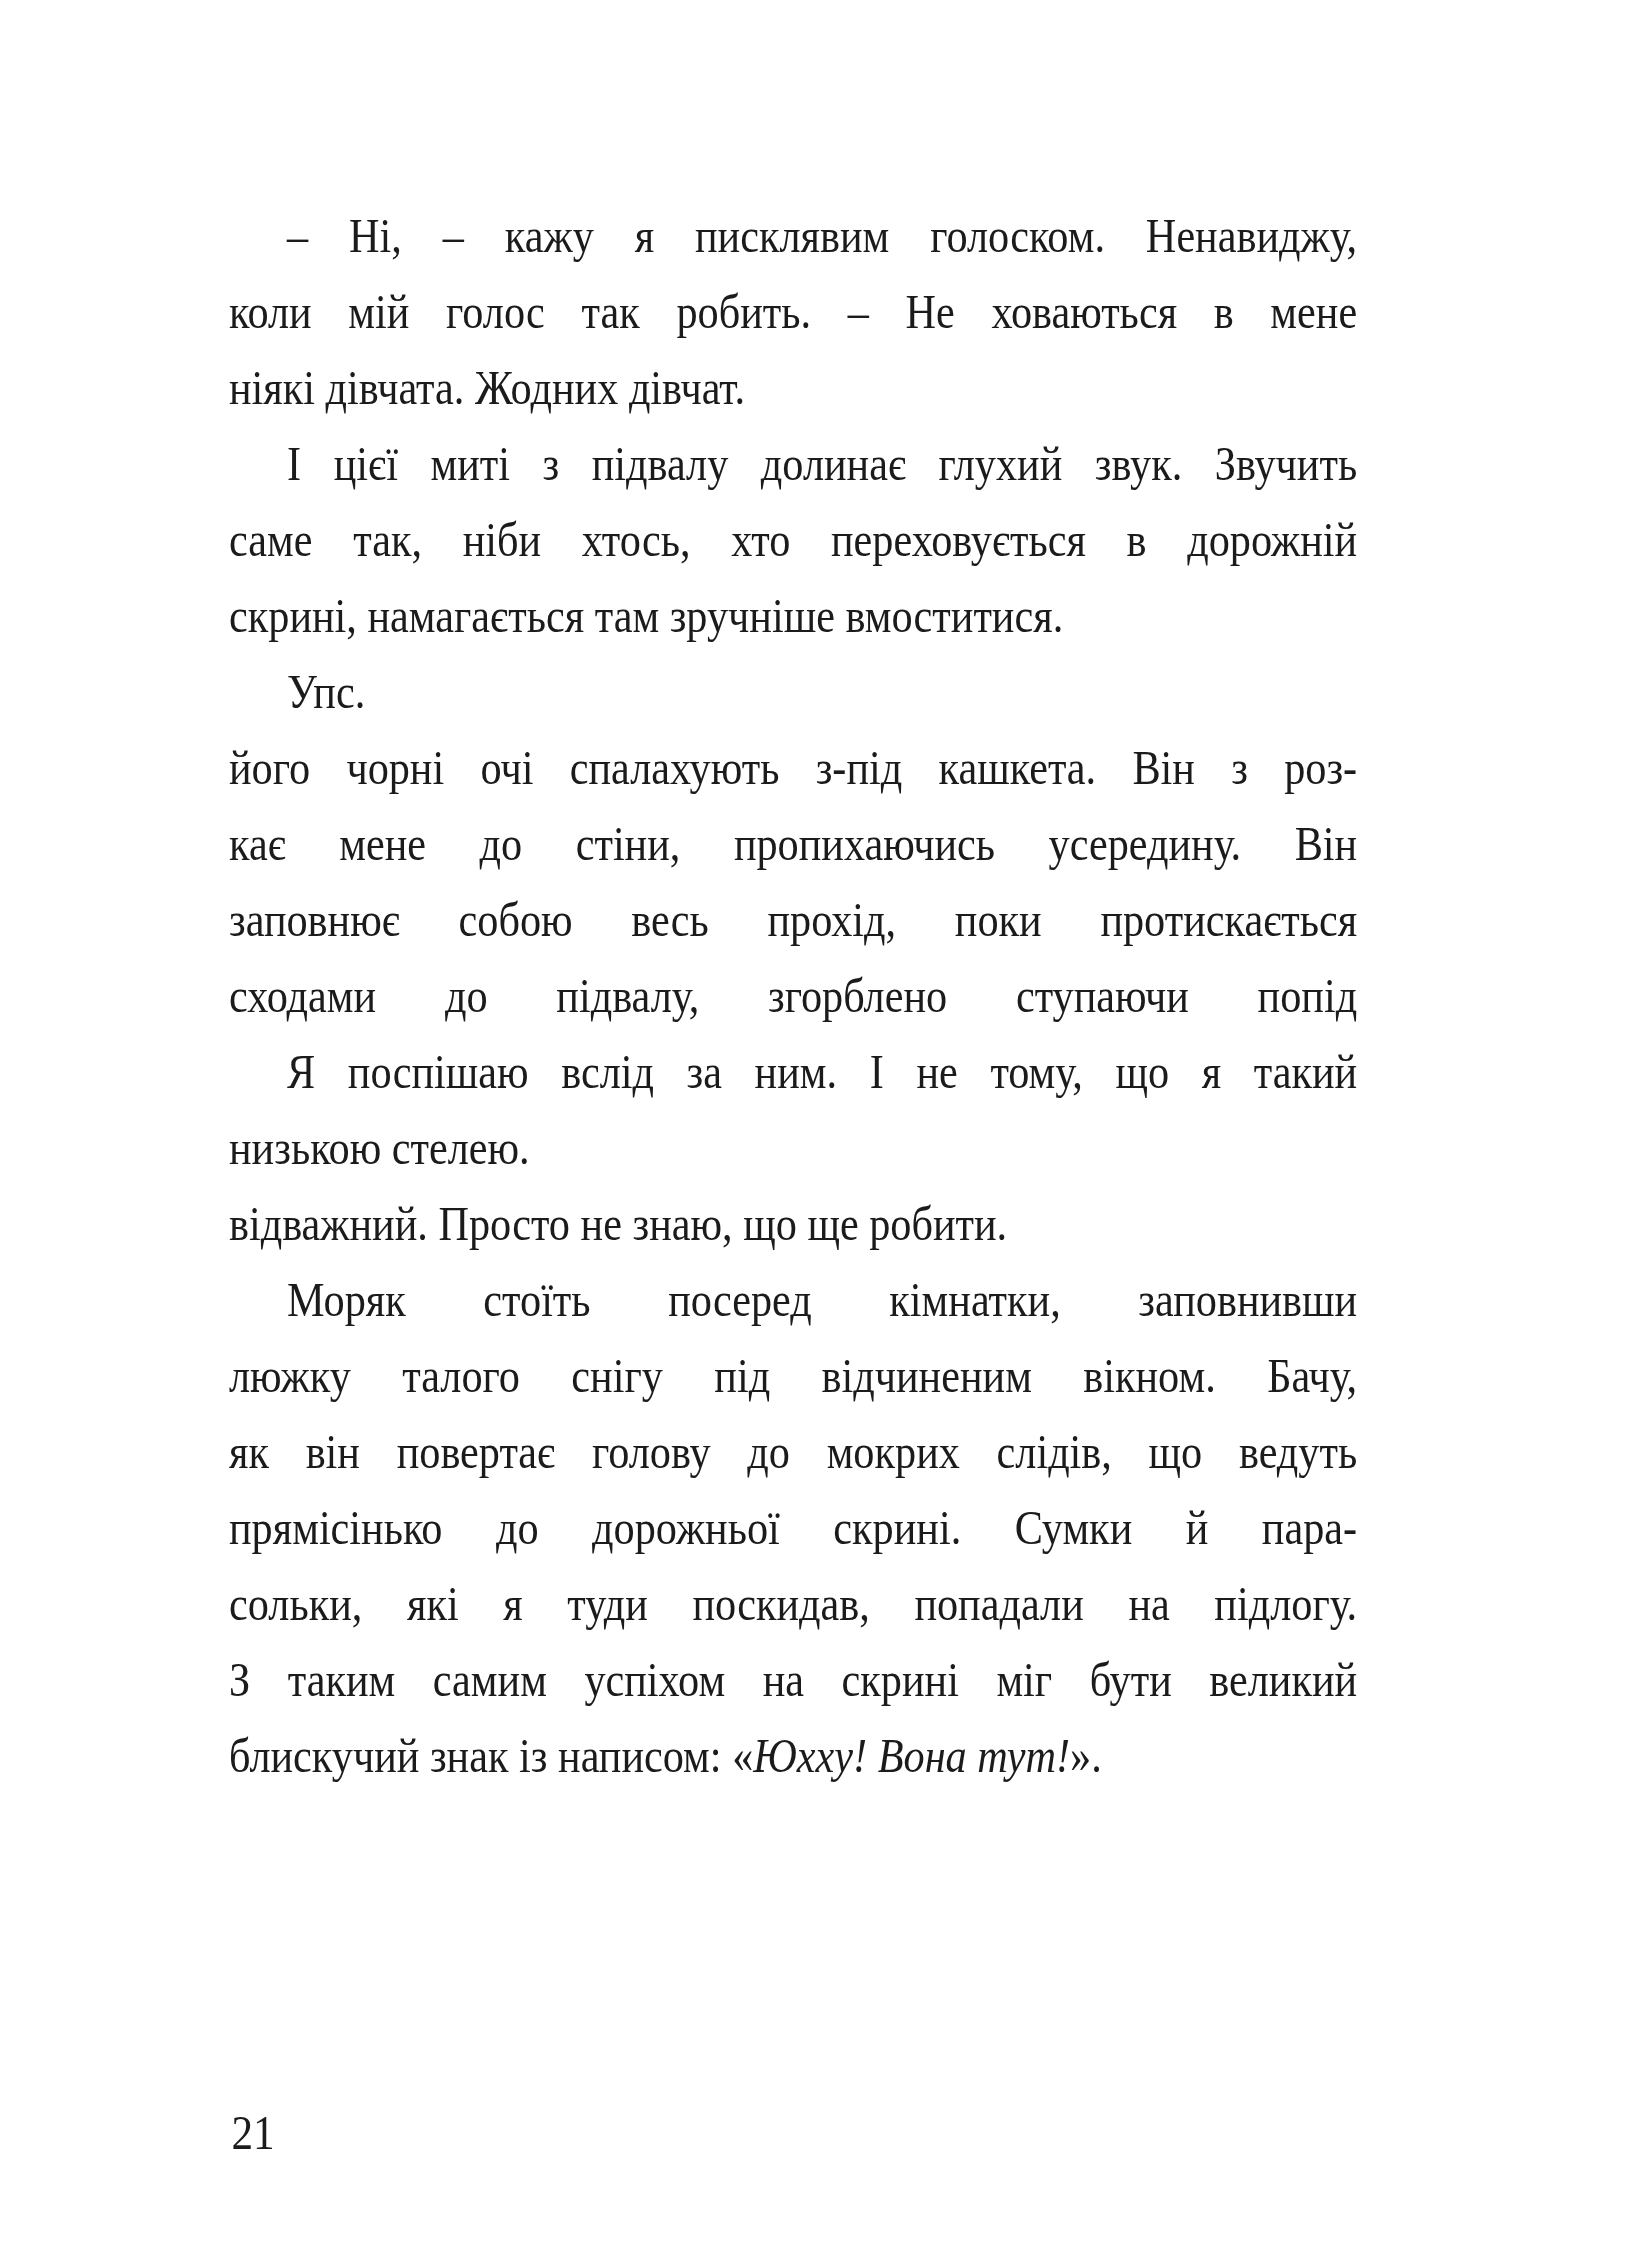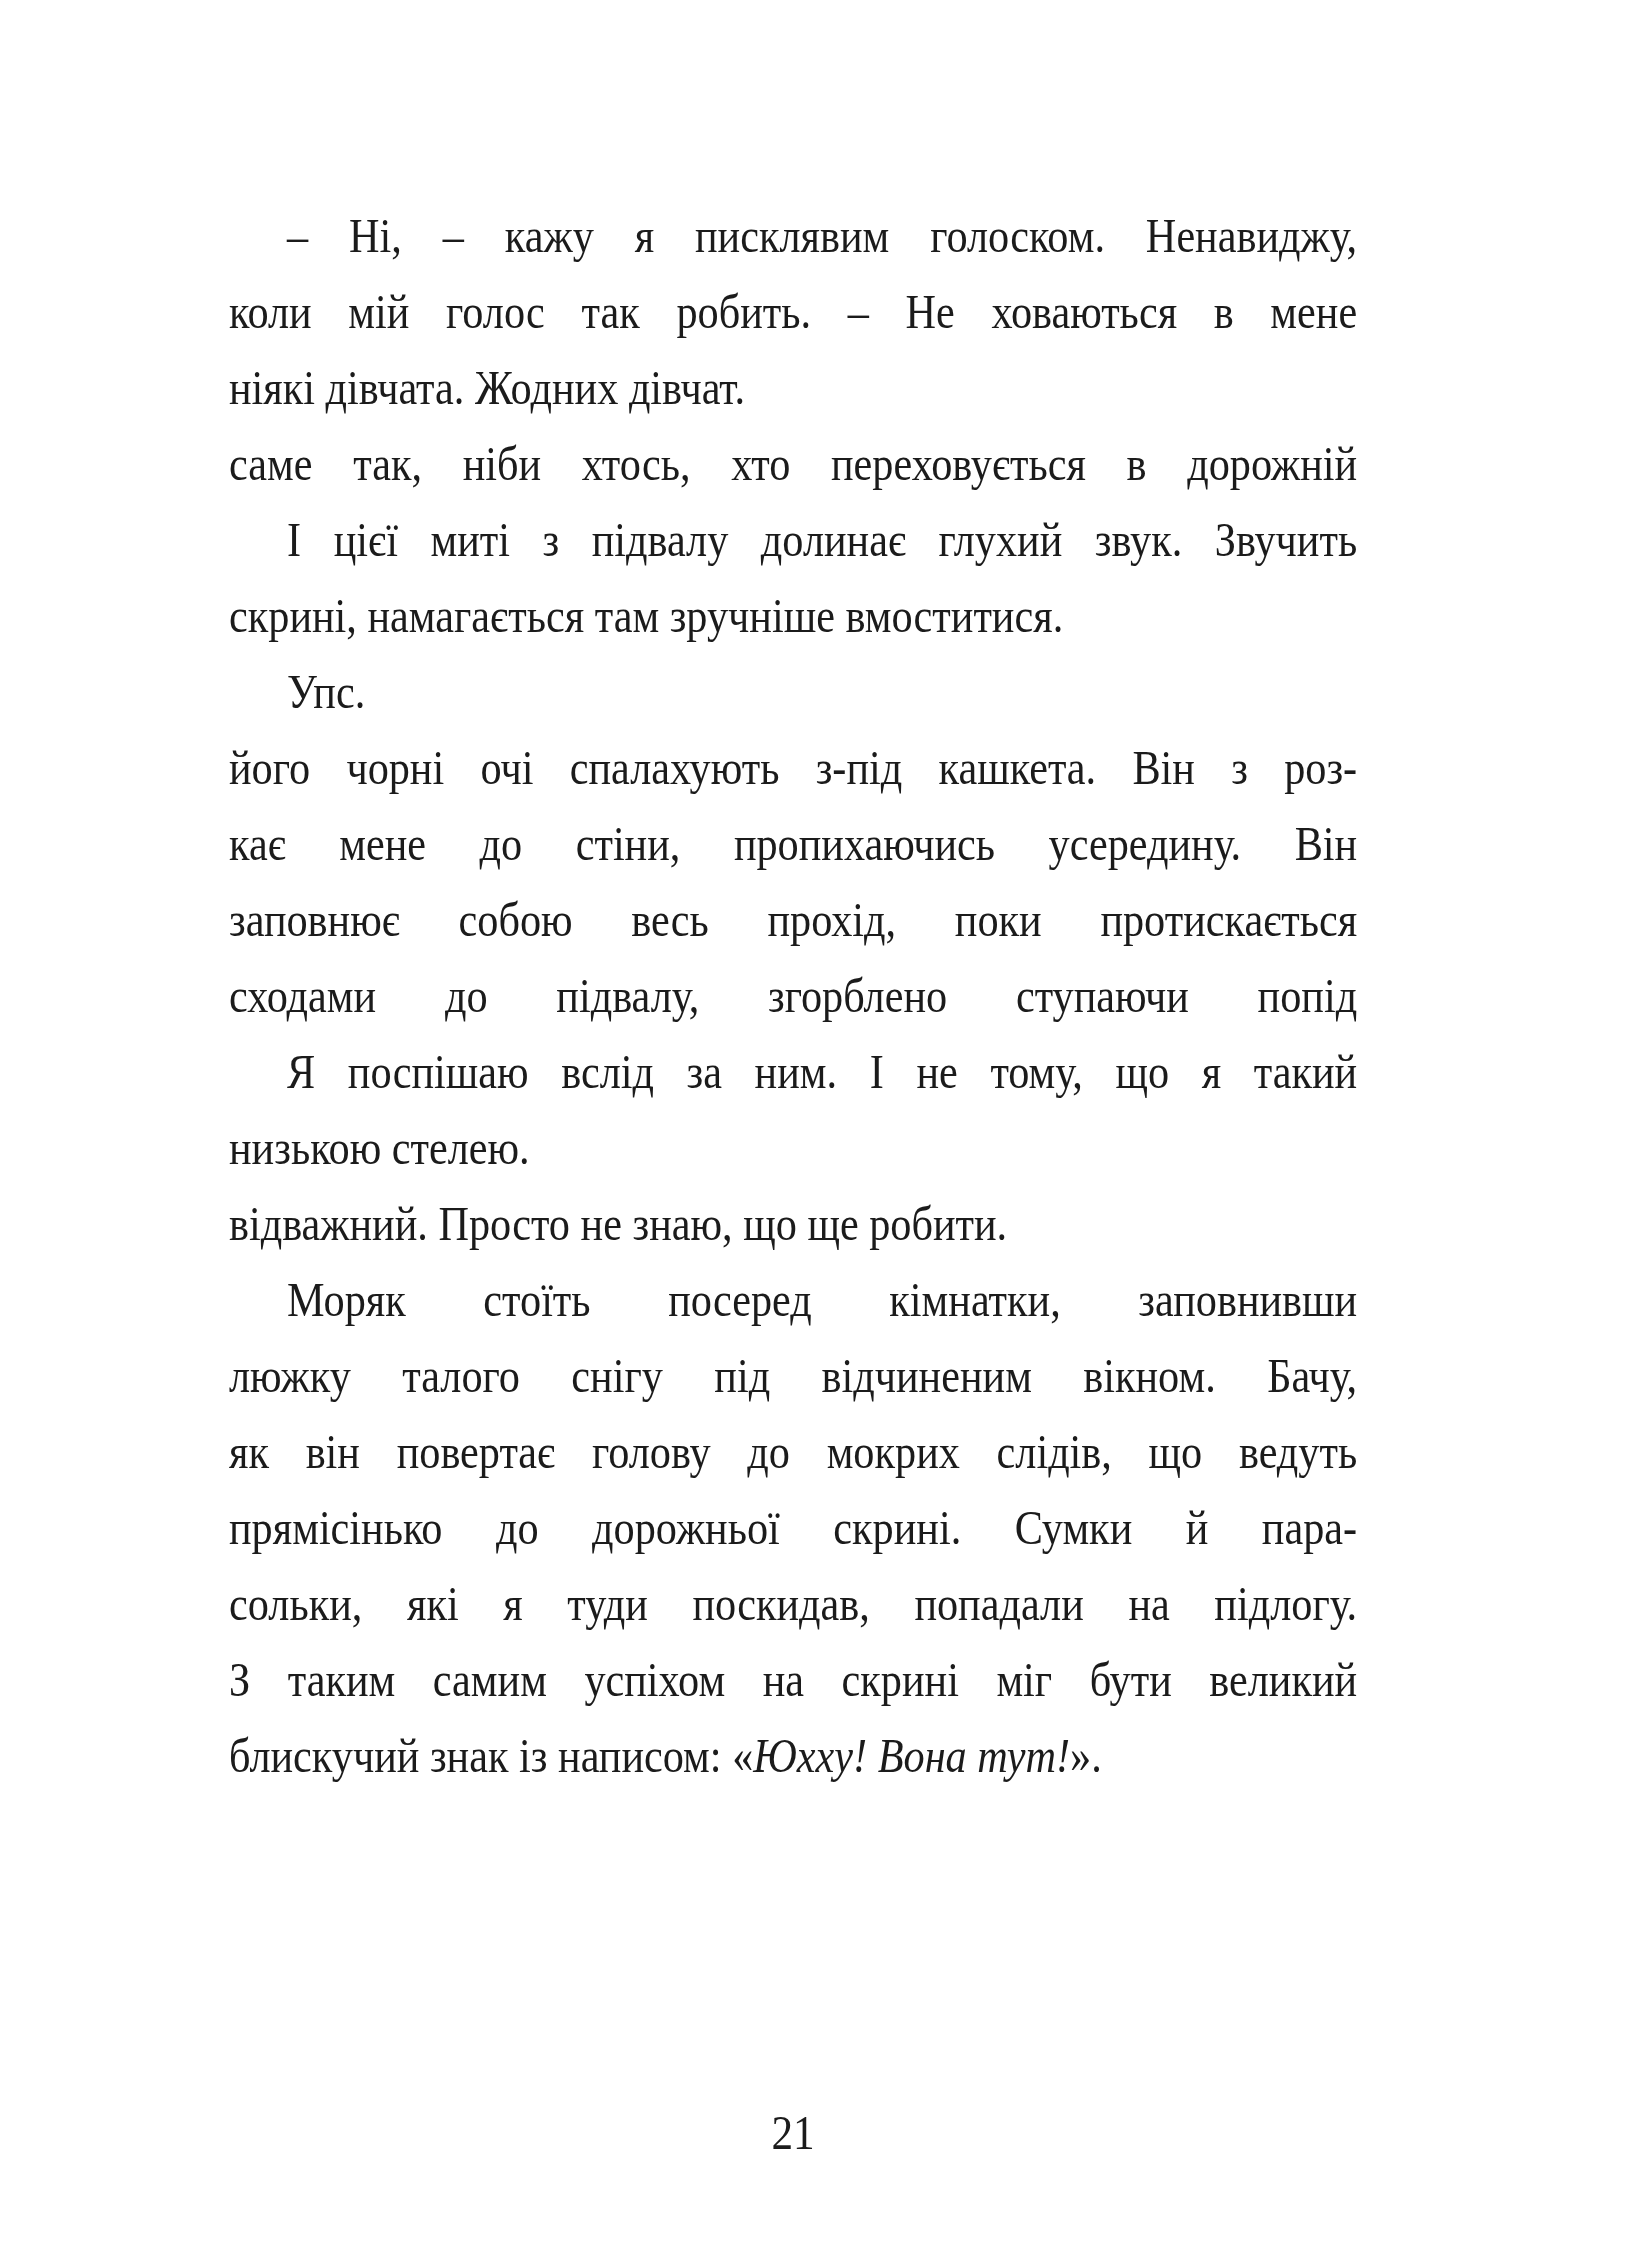--- a/index.html
+++ b/index.html
@@ -55,21 +55,21 @@
       text-indent: 66px;          
     }
     .italic {
       font-style: italic;
     }
     .page-number {
       position: absolute;
       left: 229px;
       width: 1128px;
       top: 2095px;
-      text-align: center;
+      text-align: left;
       font-size: 48px;
       line-height: 76px;
     }
     .page-number span {
       display: inline-block;
       transform: scaleX(0.9);
     }
   </style>
 </head>
 <body>
@@ -81,24 +81,24 @@
       <span class="line justify indent">– Ні, – кажу я писклявим голоском. Ненавиджу,</span>
     </div>
     <div class="line-wrap">
       <span class="line justify">коли мій голос так робить. – Не ховаються в мене</span>
     </div>
     <div class="line-wrap">
       <span class="line">ніякі дівчата. Жодних дівчат.</span>
     </div>
 
     <div class="line-wrap">
-      <span class="line justify">саме так, ніби хтось, хто переховується в дорожній</span>
+      <span class="line justify indent">І цієї миті з підвалу долинає глухий звук. Звучить</span>
     </div>
     <div class="line-wrap">
-      <span class="line justify indent">І цієї миті з підвалу долинає глухий звук. Звучить</span>
+      <span class="line justify">саме так, ніби хтось, хто переховується в дорожній</span>
     </div>
     <div class="line-wrap">
       <span class="line">скрині, намагається там зручніше вмоститися.</span>
     </div>
 
     <div class="line-wrap">
       <span class="line indent">Упс.</span>
     </div>
 
     <div class="line-wrap">

